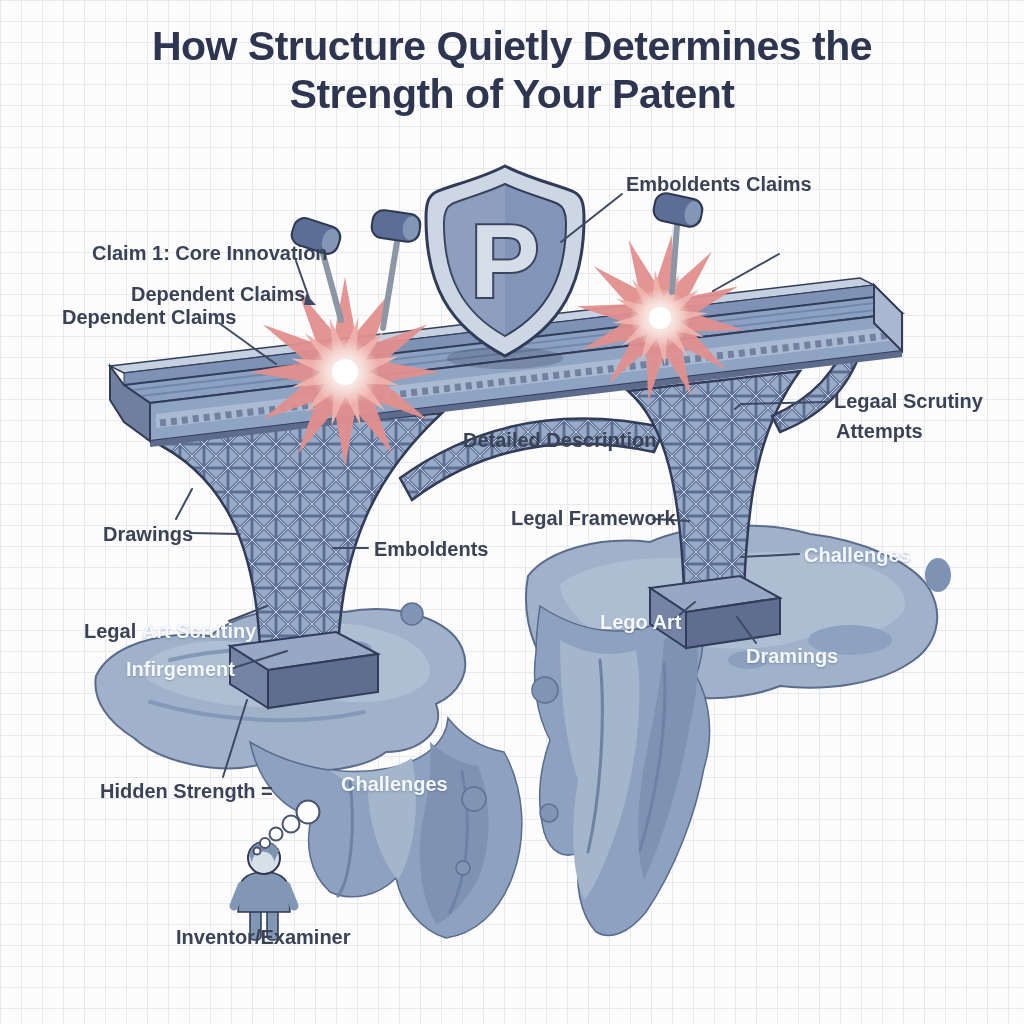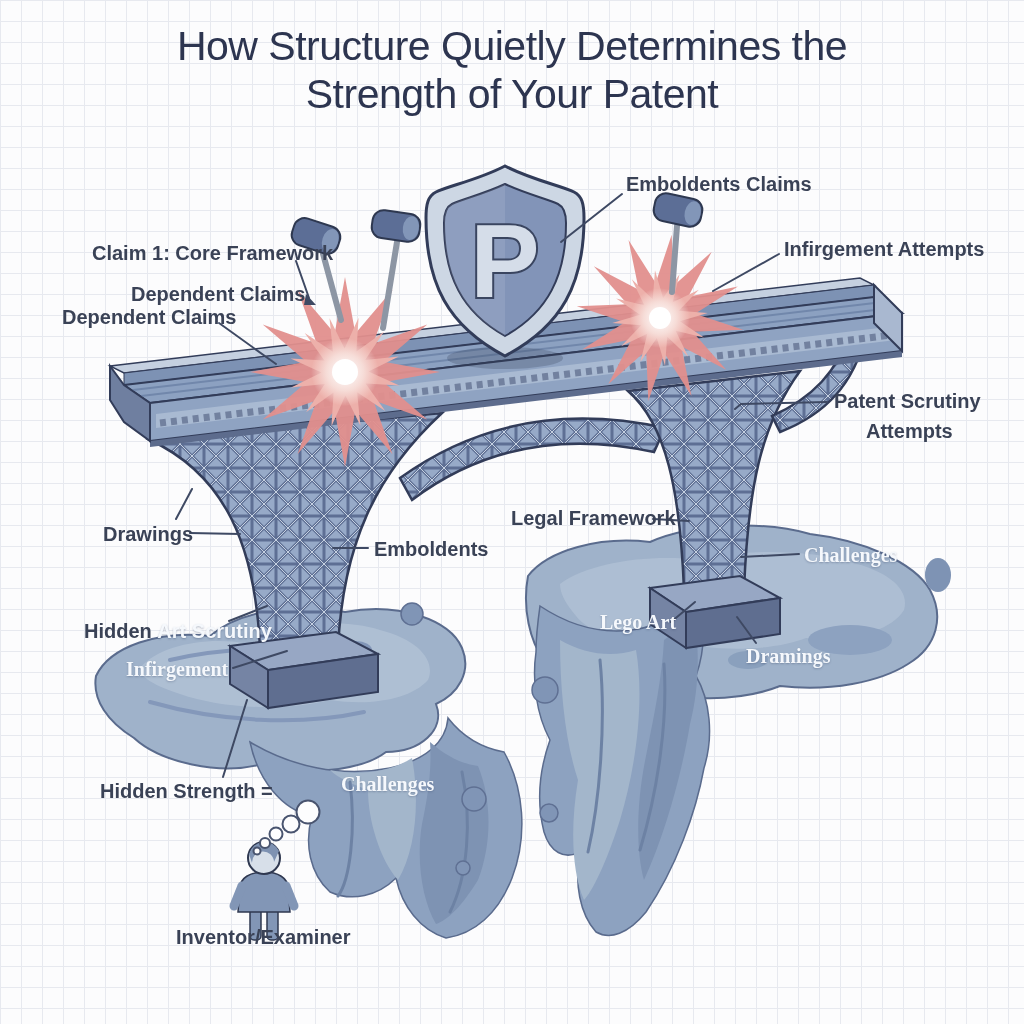--- a/index.html
+++ b/index.html
@@ -9,29 +9,29 @@
     background-color:#fcfcfd;
     background-image:
       linear-gradient(#e7e9ef 1px, transparent 1px),
       linear-gradient(90deg, #e7e9ef 1px, transparent 1px),
       linear-gradient(#dde0e9 1px, transparent 1px),
       linear-gradient(90deg, #dde0e9 1px, transparent 1px);
     background-size:21px 21px,21px 21px,105px 105px,105px 105px;
   }
   .title{
     position:absolute;left:102px;top:22px;width:820px;
-    text-align:center;font-size:41px;font-weight:400;color:#2d3550;
+    text-align:center;font-size:41px;font-weight:700;color:#2d3550;
     line-height:1.18;letter-spacing:-0.5px;
   }
   svg.art{position:absolute;left:0;top:0;}
   .lbl{
     position:absolute;font-size:20px;font-weight:600;color:#3a4256;
     white-space:nowrap;line-height:1.1;
   }
-  .lbl.white{color:#f5f8fc;font-weight:700;text-shadow:0 1px 2px rgba(55,70,100,.35);font-family:Liberation Serif, serif;}
+  .lbl.white{color:#f5f8fc;font-weight:700;text-shadow:0 1px 2px rgba(55,70,100,.35);}
   .lbl .white{color:#f5f8fc;font-weight:700;text-shadow:0 1px 2px rgba(55,70,100,.35);}
   .lbl.two-line div{line-height:22px;text-align:right;}
 </style>
 </head>
 <body>
 
 <div class="canvas">
 
   <svg class="art" width="1024" height="1024" viewBox="0 0 1024 1024">
     <defs>
@@ -220,32 +220,32 @@
       <path d="M233,668 L287,651"></path>
       <path d="M671,622 L695,602"></path>
       <path d="M756,643 L737,617"></path>
       <path d="M799,554 L741,557"></path>
       <path d="M223,777 L247,700"></path>
     </g>
   </svg>
 
   <div class="title">How Structure Quietly Determines the Strength of Your Patent</div>
 
-  <div class="lbl" style="left:92px;top:242px">Claim 1: Core Framework</div>
+  <div class="lbl" style="left:92px;top:242px">Claim 1: Core Innovation</div>
   <div class="lbl" style="left:131px;top:283px">Dependent Claims</div>
   <div class="lbl" style="left:62px;top:306px">Dependent Claims</div>
   <div class="lbl" style="left:626px;top:173px">Emboldents Claims</div>
-  <div class="lbl" style="left:784px;top:238px">Infirgement Attempts</div>
-  <div class="lbl" style="left:834px;top:390px">Patent Scrutiny</div>
-  <div class="lbl" style="left:866px;top:420px">Attempts</div>
+  <div class="lbl" style="left:834px;top:390px">Legaal Scrutiny</div>
+  <div class="lbl" style="left:836px;top:420px">Attempts</div>
+  <div class="lbl" style="left:463px;top:429px">Detailed Description</div>
   <div class="lbl" style="left:511px;top:507px">Legal Framework</div>
   <div class="lbl" style="left:103px;top:523px">Drawings</div>
   <div class="lbl" style="left:374px;top:538px">Emboldents</div>
   <div class="lbl" style="left:84px;top:620px">
-    <span>Hidden</span>
+    <span>Legal</span>
     <span class="white">Art Scrutiny</span>
   </div>
   <div class="lbl white" style="left:126px;top:658px">Infirgement</div>
   <div class="lbl white" style="left:600px;top:611px">Lego Art</div>
   <div class="lbl white" style="left:746px;top:645px">Dramings</div>
   <div class="lbl white" style="left:804px;top:544px">Challenges</div>
   <div class="lbl white" style="left:341px;top:773px">Challenges</div>
   <div class="lbl two-line" style="left:100px;top:780px">
     <div>Hidden Strength =</div>
   </div>

